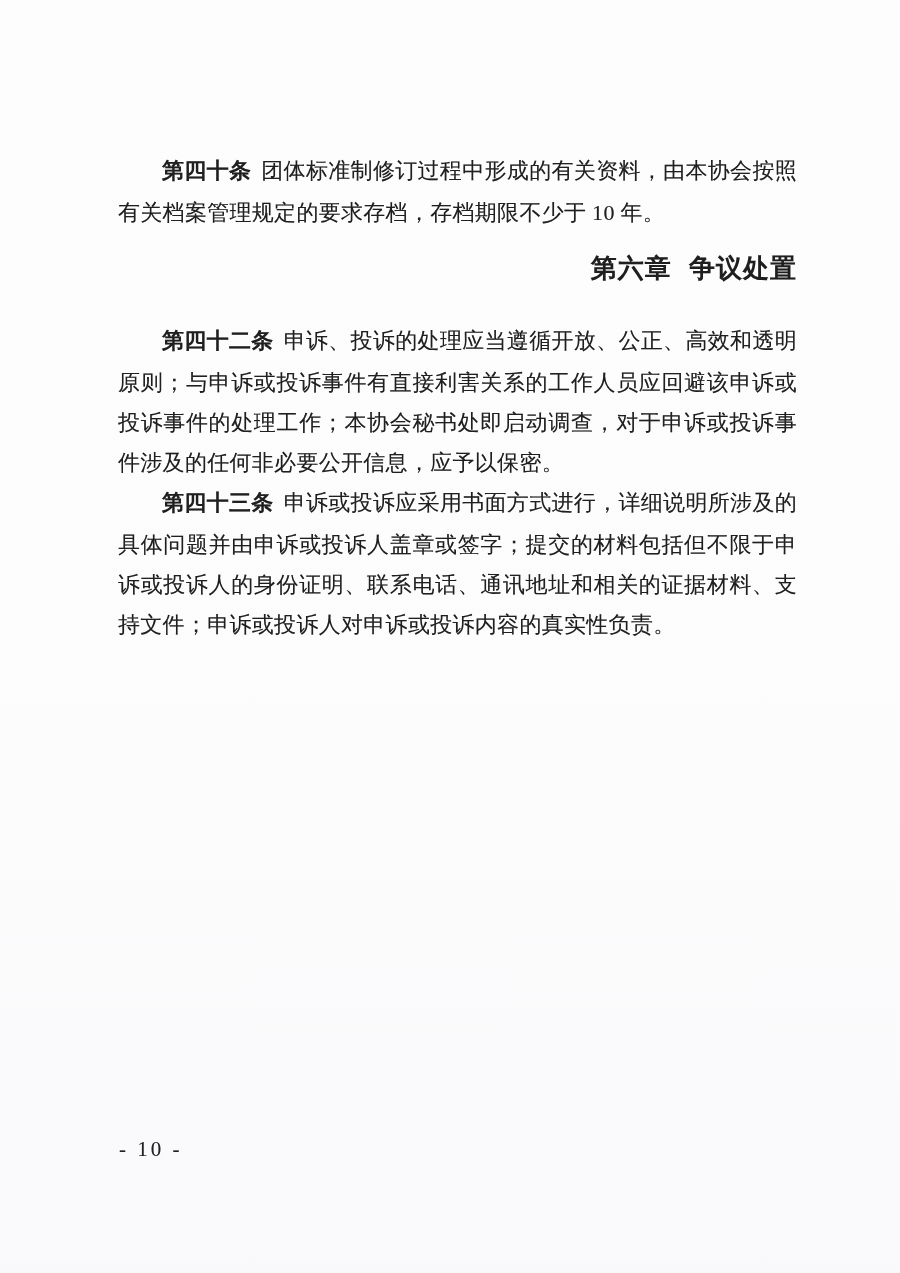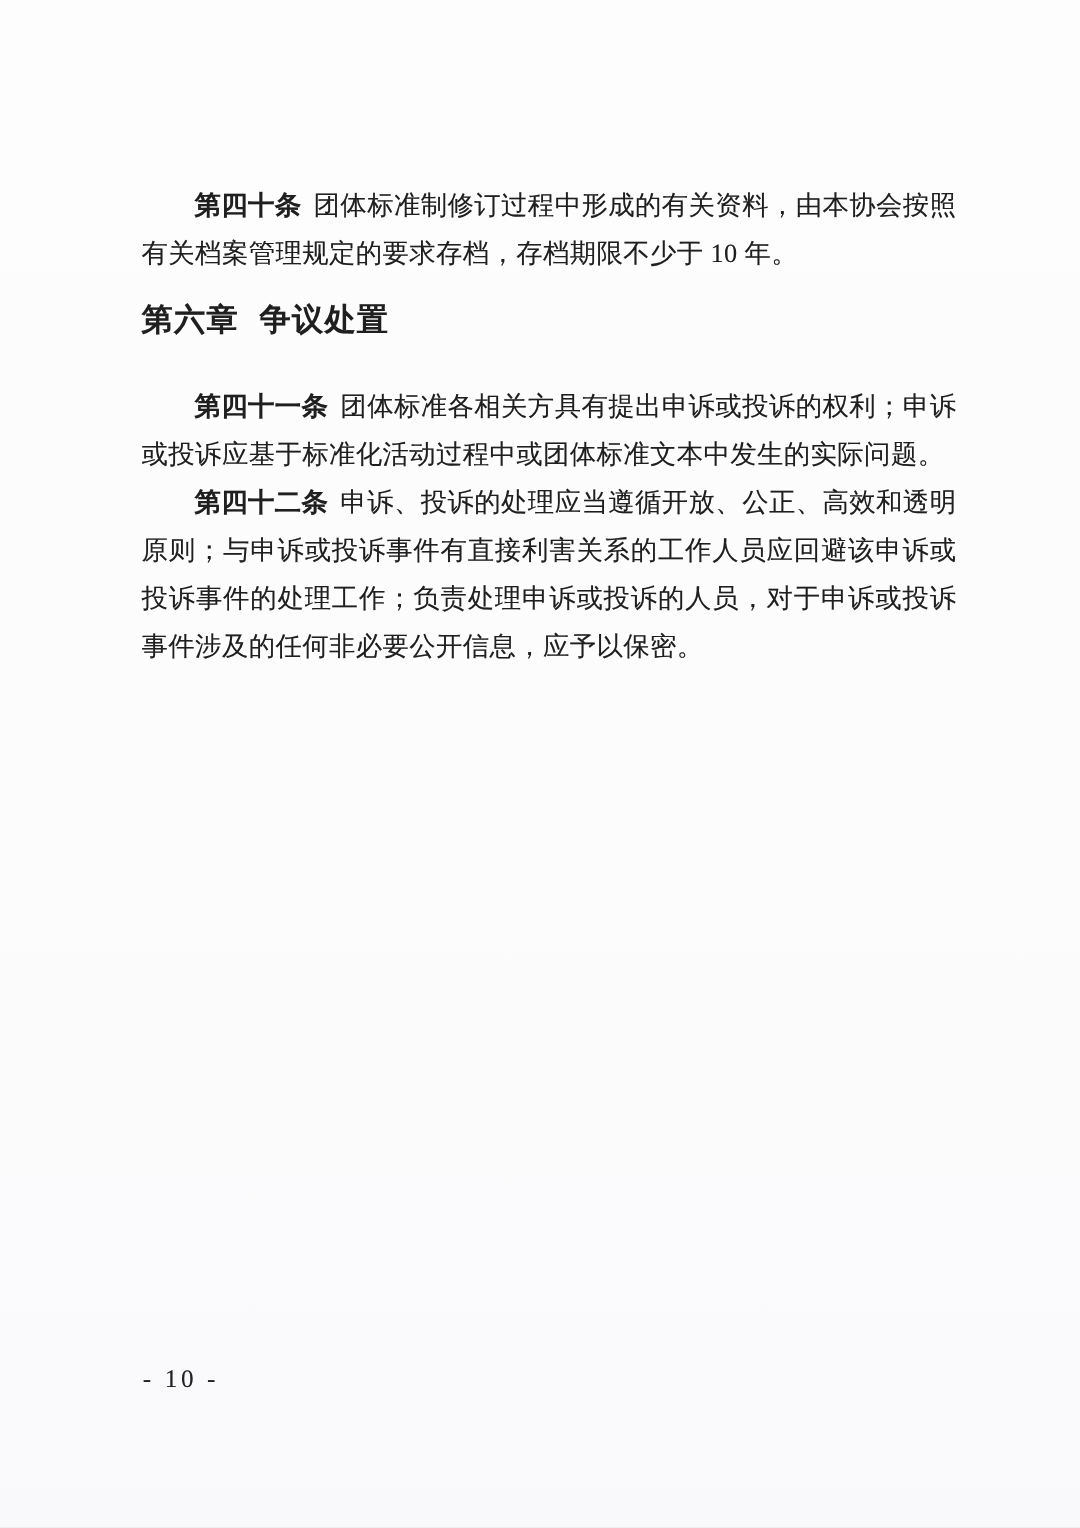--- a/index.html
+++ b/index.html
@@ -27,31 +27,31 @@
     margin: 0;
     font-size: 22px;
     line-height: 40px;
     text-indent: 2em;
     text-align: justify;
     text-justify: inter-ideograph;
     letter-spacing: 0.3px;
     text-shadow: 0 0 0.4px rgba(20, 20, 20, 0.35);
   }
   .article-label {
-    font-family: Liberation Sans, sans-serif;
+    font-family: Liberation Mono, monospace;
     font-weight: 700;
     margin-right: 10px;
   }
   .chapter-heading {
     margin: 14px 0 32px 0;
     font-family: "Liberation Sans", "DejaVu Sans", sans-serif;
     font-size: 26px;
     font-weight: 700;
     line-height: 42px;
-    text-align: left;
+    text-align: right;
     text-indent: 0;
     word-spacing: 0.35em;
     letter-spacing: 1px;
     text-shadow: 0 0 0.4px rgba(20, 20, 20, 0.3);
   }
   .page-number {
     position: absolute;
     left: 119px;
     top: 1136px;
     font-size: 21px;
@@ -64,24 +64,24 @@
 </head>
 <body>
 
 <div class="page">
   <div class="content">
 
     <p class="body-para"><span class="article-label">第四十条</span><span>团体标准制修订过程中形成的有关资料，由本协会按照有关档案管理规定的要求存档，存档期限不少于 10 年。</span></p>
 
     <h2 class="chapter-heading">第六章 争议处置</h2>
 
-    <p class="body-para"><span class="article-label">第四十一条</span><span>团体标准各相关方具有提出申诉或投诉的权利；申诉或投诉应基于标准化活动过程中或团体标准文本中发生的实际问题。</span></p>
 
-    <p class="body-para"><span class="article-label">第四十二条</span><span>申诉、投诉的处理应当遵循开放、公正、高效和透明原则；与申诉或投诉事件有直接利害关系的工作人员应回避该申诉或投诉事件的处理工作；负责处理申诉或投诉的人员，对于申诉或投诉事件涉及的任何非必要公开信息，应予以保密。</span></p>
+    <p class="body-para"><span class="article-label">第四十二条</span><span>申诉、投诉的处理应当遵循开放、公正、高效和透明原则；与申诉或投诉事件有直接利害关系的工作人员应回避该申诉或投诉事件的处理工作；本协会秘书处即启动调查，对于申诉或投诉事件涉及的任何非必要公开信息，应予以保密。</span></p>
 
+    <p class="body-para"><span class="article-label">第四十三条</span><span>申诉或投诉应采用书面方式进行，详细说明所涉及的具体问题并由申诉或投诉人盖章或签字；提交的材料包括但不限于申诉或投诉人的身份证明、联系电话、通讯地址和相关的证据材料、支持文件；申诉或投诉人对申诉或投诉内容的真实性负责。</span></p>
 
 
 
 
   </div>
 
   <div class="page-number">- 10 -</div>
 </div>
 
 </body></html>

